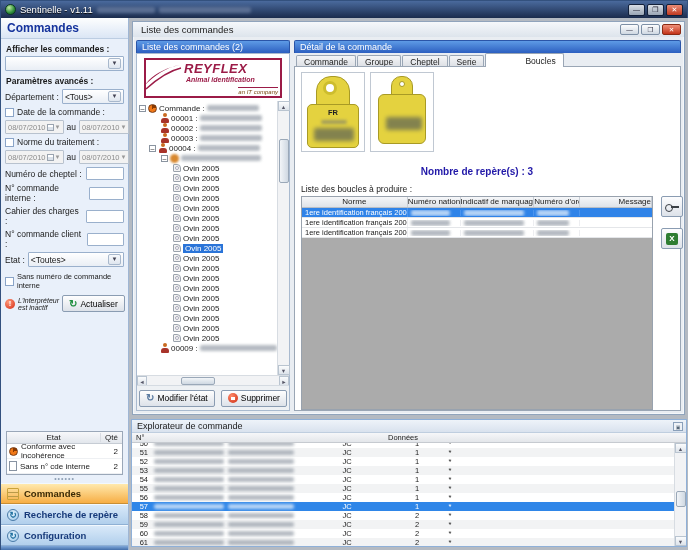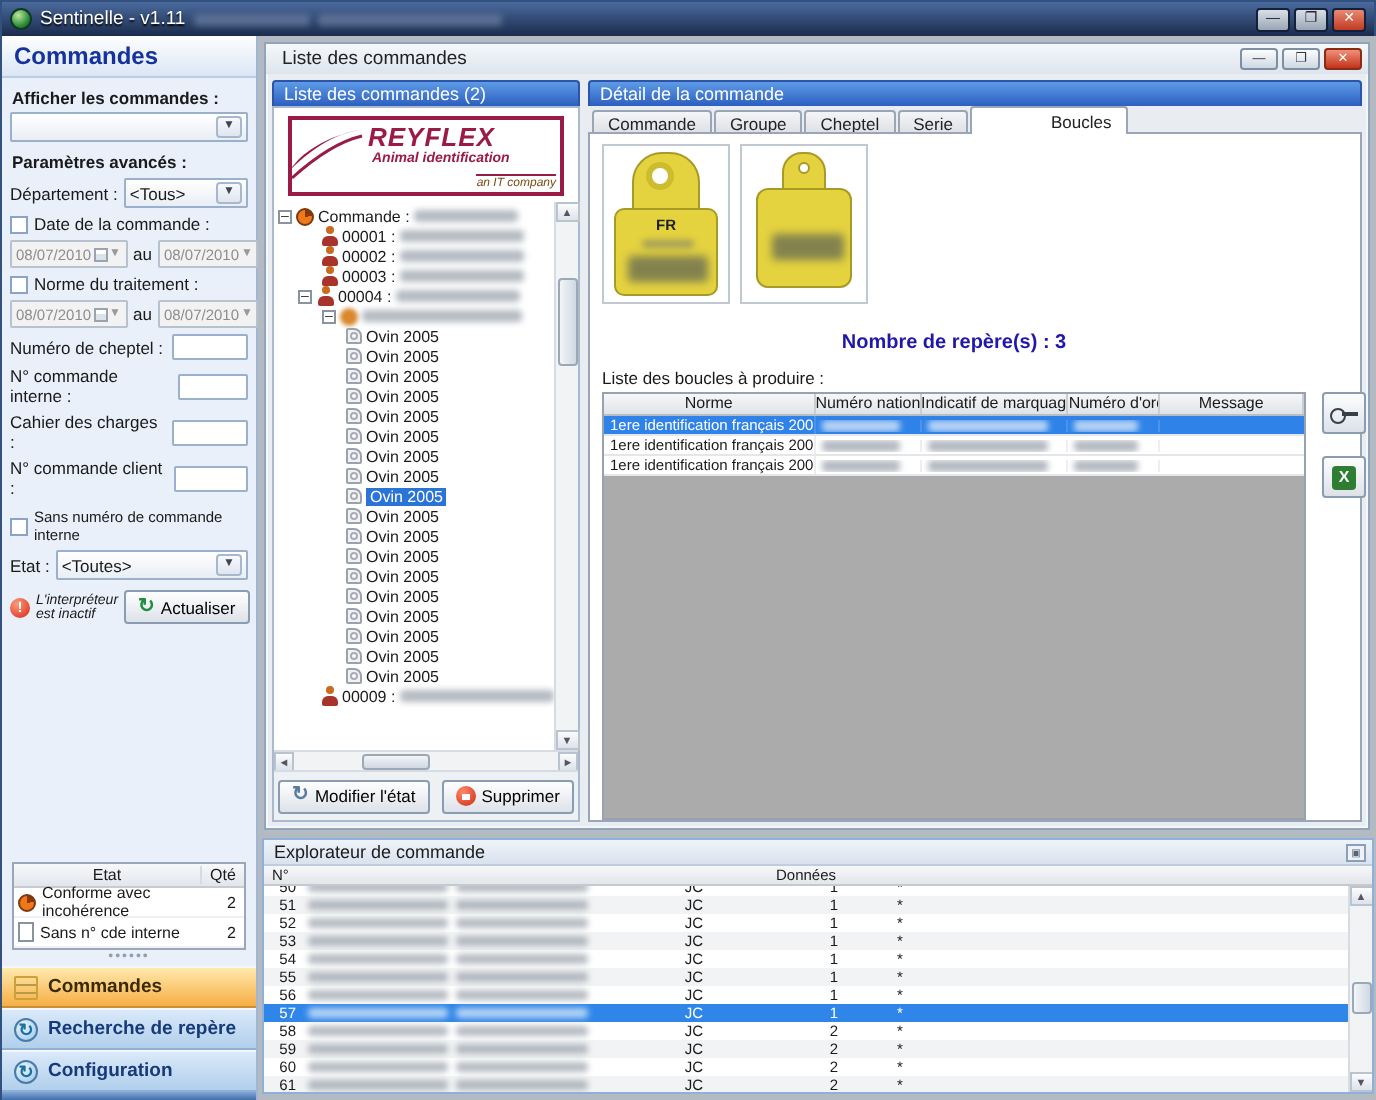--- a/index.html
+++ b/index.html
@@ -239,31 +239,31 @@
           </div>
           <div class="row">
             <span class="sb-lbl">Cahier des charges :</span>
             <span class="tb"></span>
           </div>
           <div class="row">
             <span class="sb-lbl">N° commande client :</span>
             <span class="tb"></span>
           </div>
         </div>
-      <div class="row" style="margin-top:5px;">
-          <span class="cb"></span>
-          <span class="sb-lbl" style="font-size:7.5px;">Sans numéro de commande interne</span>
-        </div>
       <div class="row">
         <span class="sb-lbl">Etat :</span>
         <div class="dd" style="flex:1;">
             <span>&lt;Toutes&gt;</span>
             <span class="arr">▼</span>
           </div>
       </div>
+      <div class="row" style="margin-top:5px;">
+          <span class="cb"></span>
+          <span class="sb-lbl" style="font-size:7.5px;">Sans numéro de commande interne</span>
+        </div>
       <div class="row" style="margin-top:5px;">
         <span class="i-bang">!</span>
         <span class="sb-lbl" style="font-size:7px;font-style:italic;">L'interpréteur est inactif</span>
         <button class="btn" style="margin-left:auto;">
             <span class="i-refresh">↻</span>
             <span>Actualiser</span>
           </button>
       </div>
     </div>
     <div class="sb-spacer"></div>
@@ -506,21 +506,21 @@
             </div>
             <div class="count-lbl">Nombre de repère(s) : 3</div>
             <div class="grp-lbl">Liste des boucles à produire :</div>
             <div class="btable-wrap">
               <div class="btable">
                 <div class="bt-head" id="bhead">
                     <span class="hc" style="width: 106px;">Norme</span>
                     <span class="hc" style="width: 53px;">Numéro national</span>
                     <span class="hc" style="width: 74px;">Indicatif de marquage</span>
                     <span class="hc" style="width: 46px;">Numéro d'ordre</span>
-                    <span class="hc" style="width: 72px;">Message</span>
+                    <span class="hc" style="width: 72px; text-align: right;">Message</span>
                   </div>
                 <div id="brows">
                     <div class="bt-row sel">
                       <span class="c" style="width: 106px;">1ere identification français 2005</span>
                       <span class="c" style="width: 53px;">
                         <span class="blur" style="width: 39px; background: rgb(207, 226, 248); opacity: 0.85;"></span>
                       </span>
                       <span class="c" style="width: 74px;">
                         <span class="blur" style="width: 60px; background: rgb(207, 226, 248); opacity: 0.85;"></span>
                       </span>

